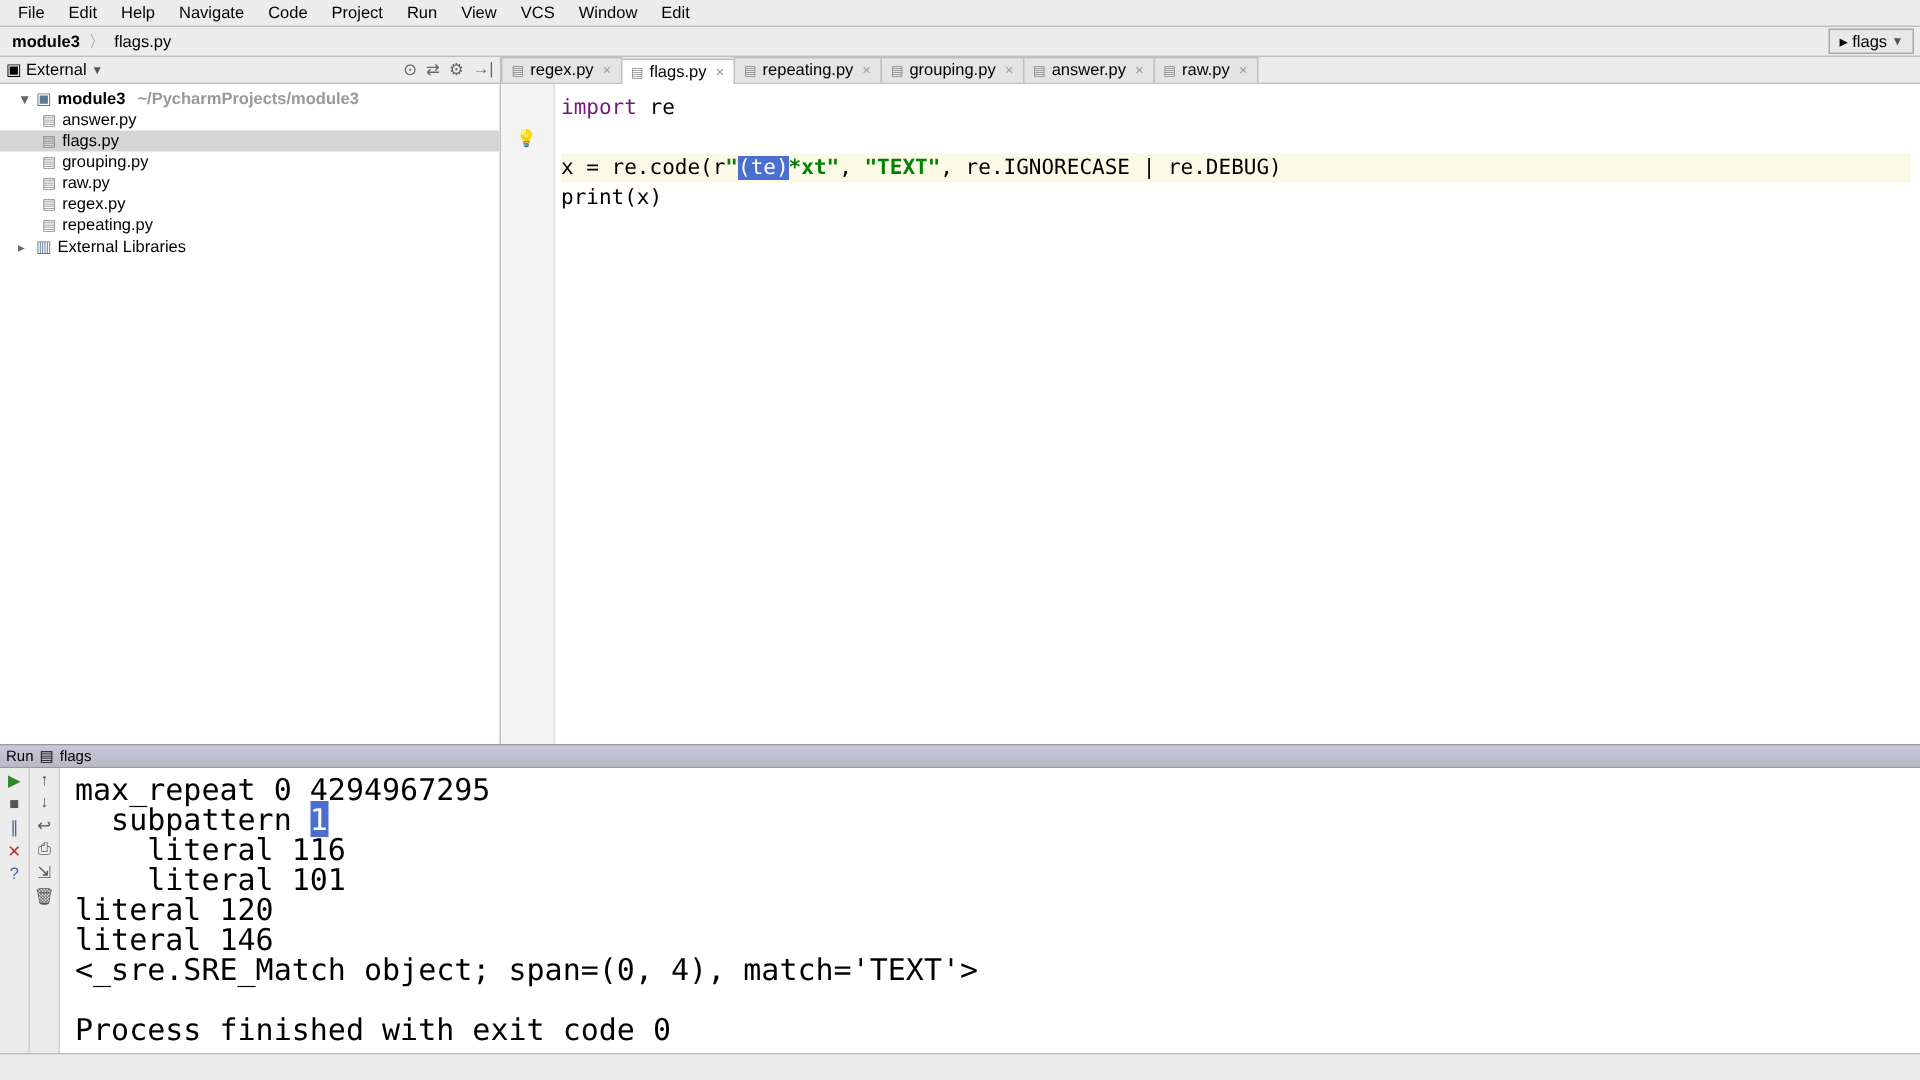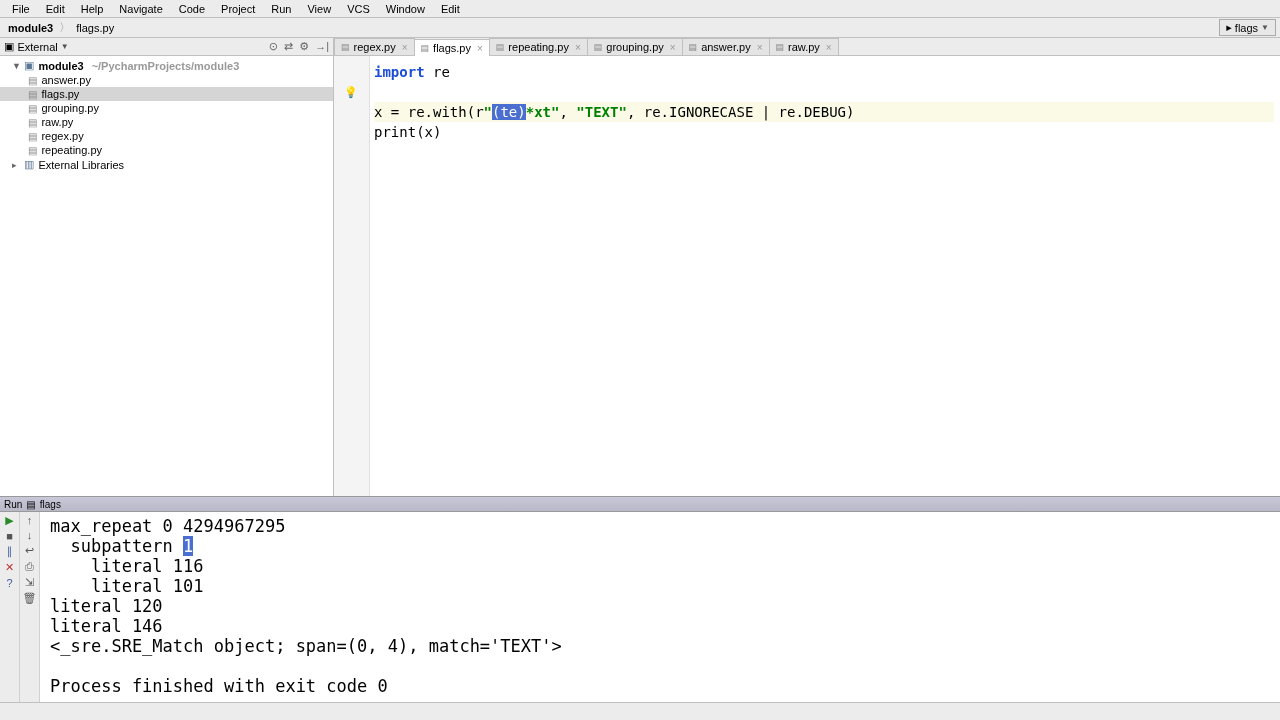--- a/index.html
+++ b/index.html
@@ -35,36 +35,36 @@
 .tabs-row { background: #ececec; border-bottom: 1px solid #c0c0c0; height: 18px; display: flex; align-items: flex-end; font-size: 11px; }
 .tab { display: flex; align-items: center; gap: 4px; padding: 2px 6px; border: 1px solid #c0c0c0; border-bottom: none; background: #e4e4e4; margin-right: -1px; cursor: default; }
 .tab.active { background: #fff; position: relative; top: 1px; }
 .tab .file-icon { color: #888; font-size: 9px; }
 .tab .close-x { color: #999; font-size: 10px; margin-left: 2px; }
 
 .code-area { flex: 1; display: flex; }
 .gutter { width: 36px; background: #f4f4f4; border-right: 1px solid #e0e0e0; padding-top: 6px; }
 .bulb { margin-top: 24px; margin-left: 10px; color: #d4a514; font-size: 11px; }
 .code-text { flex: 1; padding: 6px 6px 6px 4px; font-family: 'Menlo','Consolas','DejaVu Sans Mono',monospace; font-size: 14px; line-height: 20px; white-space: pre; }
-.kw { color: #1d4ed8; font-weight: bold; }
+.kw { color: #701a75; font-weight: normal; }
 .str { color: #008000; font-weight: bold; }
 .hl-line { background: #fafae6; display: inline-block; width: 100%; }
 .sel { background: #4a6fd1; color: #fff; }
 
 .run-bar { background: linear-gradient(#c8c8d8, #b8b8c8); border-top: 1px solid #999; border-bottom: 1px solid #999; height: 16px; display: flex; align-items: center; padding: 0 4px; font-size: 10px; gap: 4px; }
 
 .run-panel { display: flex; height: 190px; background: #fff; }
 .run-gutter { width: 20px; background: #ececec; border-right: 1px solid #d0d0d0; display: flex; flex-direction: column; align-items: center; padding-top: 2px; gap: 3px; }
 .run-gutter2 { width: 20px; background: #ececec; border-right: 1px solid #d0d0d0; display: flex; flex-direction: column; align-items: center; padding-top: 2px; gap: 3px; }
 .run-g-icon { font-size: 11px; color: #555; }
 .play-g { color: #2a8a2a; }
 .stop-r { color: #c03030; }
 .pause-b { color: #4060a0; }
 .help-b { color: #4060a0; }
-.console { flex: 1; padding: 4px 10px; font-family: 'Menlo','Consolas','DejaVu Sans Mono',monospace; font-size: 17px; line-height: 20px; white-space: pre; overflow: hidden; }
+.console { flex: 1; padding: 4px 10px; font-family: 'Menlo','Consolas','DejaVu Sans Mono',monospace; font-size: 20px; line-height: 20px; white-space: pre; overflow: hidden; }
 .con-sel { background: #4a6fd1; color: #fff; }
 
 .status-bar { height: 18px; background: #ececec; border-top: 1px solid #c0c0c0; }
 
 .dropdown-caret { font-size: 8px; color: #555; }
 </style>
 </head>
 <body>
 
 <div class="menu-bar">
@@ -181,21 +181,21 @@
         <span>raw.py</span>
         <span class="close-x">×</span>
       </div>
     </div>
     <div class="code-area">
       <div class="gutter">
         <div class="bulb">💡</div>
       </div>
       <div class="code-text"><span class="kw">import</span><span> re</span>
 
-<span class="hl-line"><span>x = re.with(r</span><span class="str">"</span><span class="sel">(te)</span><span class="str">*xt"</span><span>, </span><span class="str">"TEXT"</span><span>, re.IGNORECASE | re.DEBUG)</span></span>
+<span class="hl-line"><span>x = re.code(r</span><span class="str">"</span><span class="sel">(te)</span><span class="str">*xt"</span><span>, </span><span class="str">"TEXT"</span><span>, re.IGNORECASE | re.DEBUG)</span></span>
 <span>print(x)</span></div>
     </div>
   </div>
 </div>
 
 <div class="run-bar">
   <span>Run</span>
   <span>▤</span>
   <span>flags</span>
 </div>

